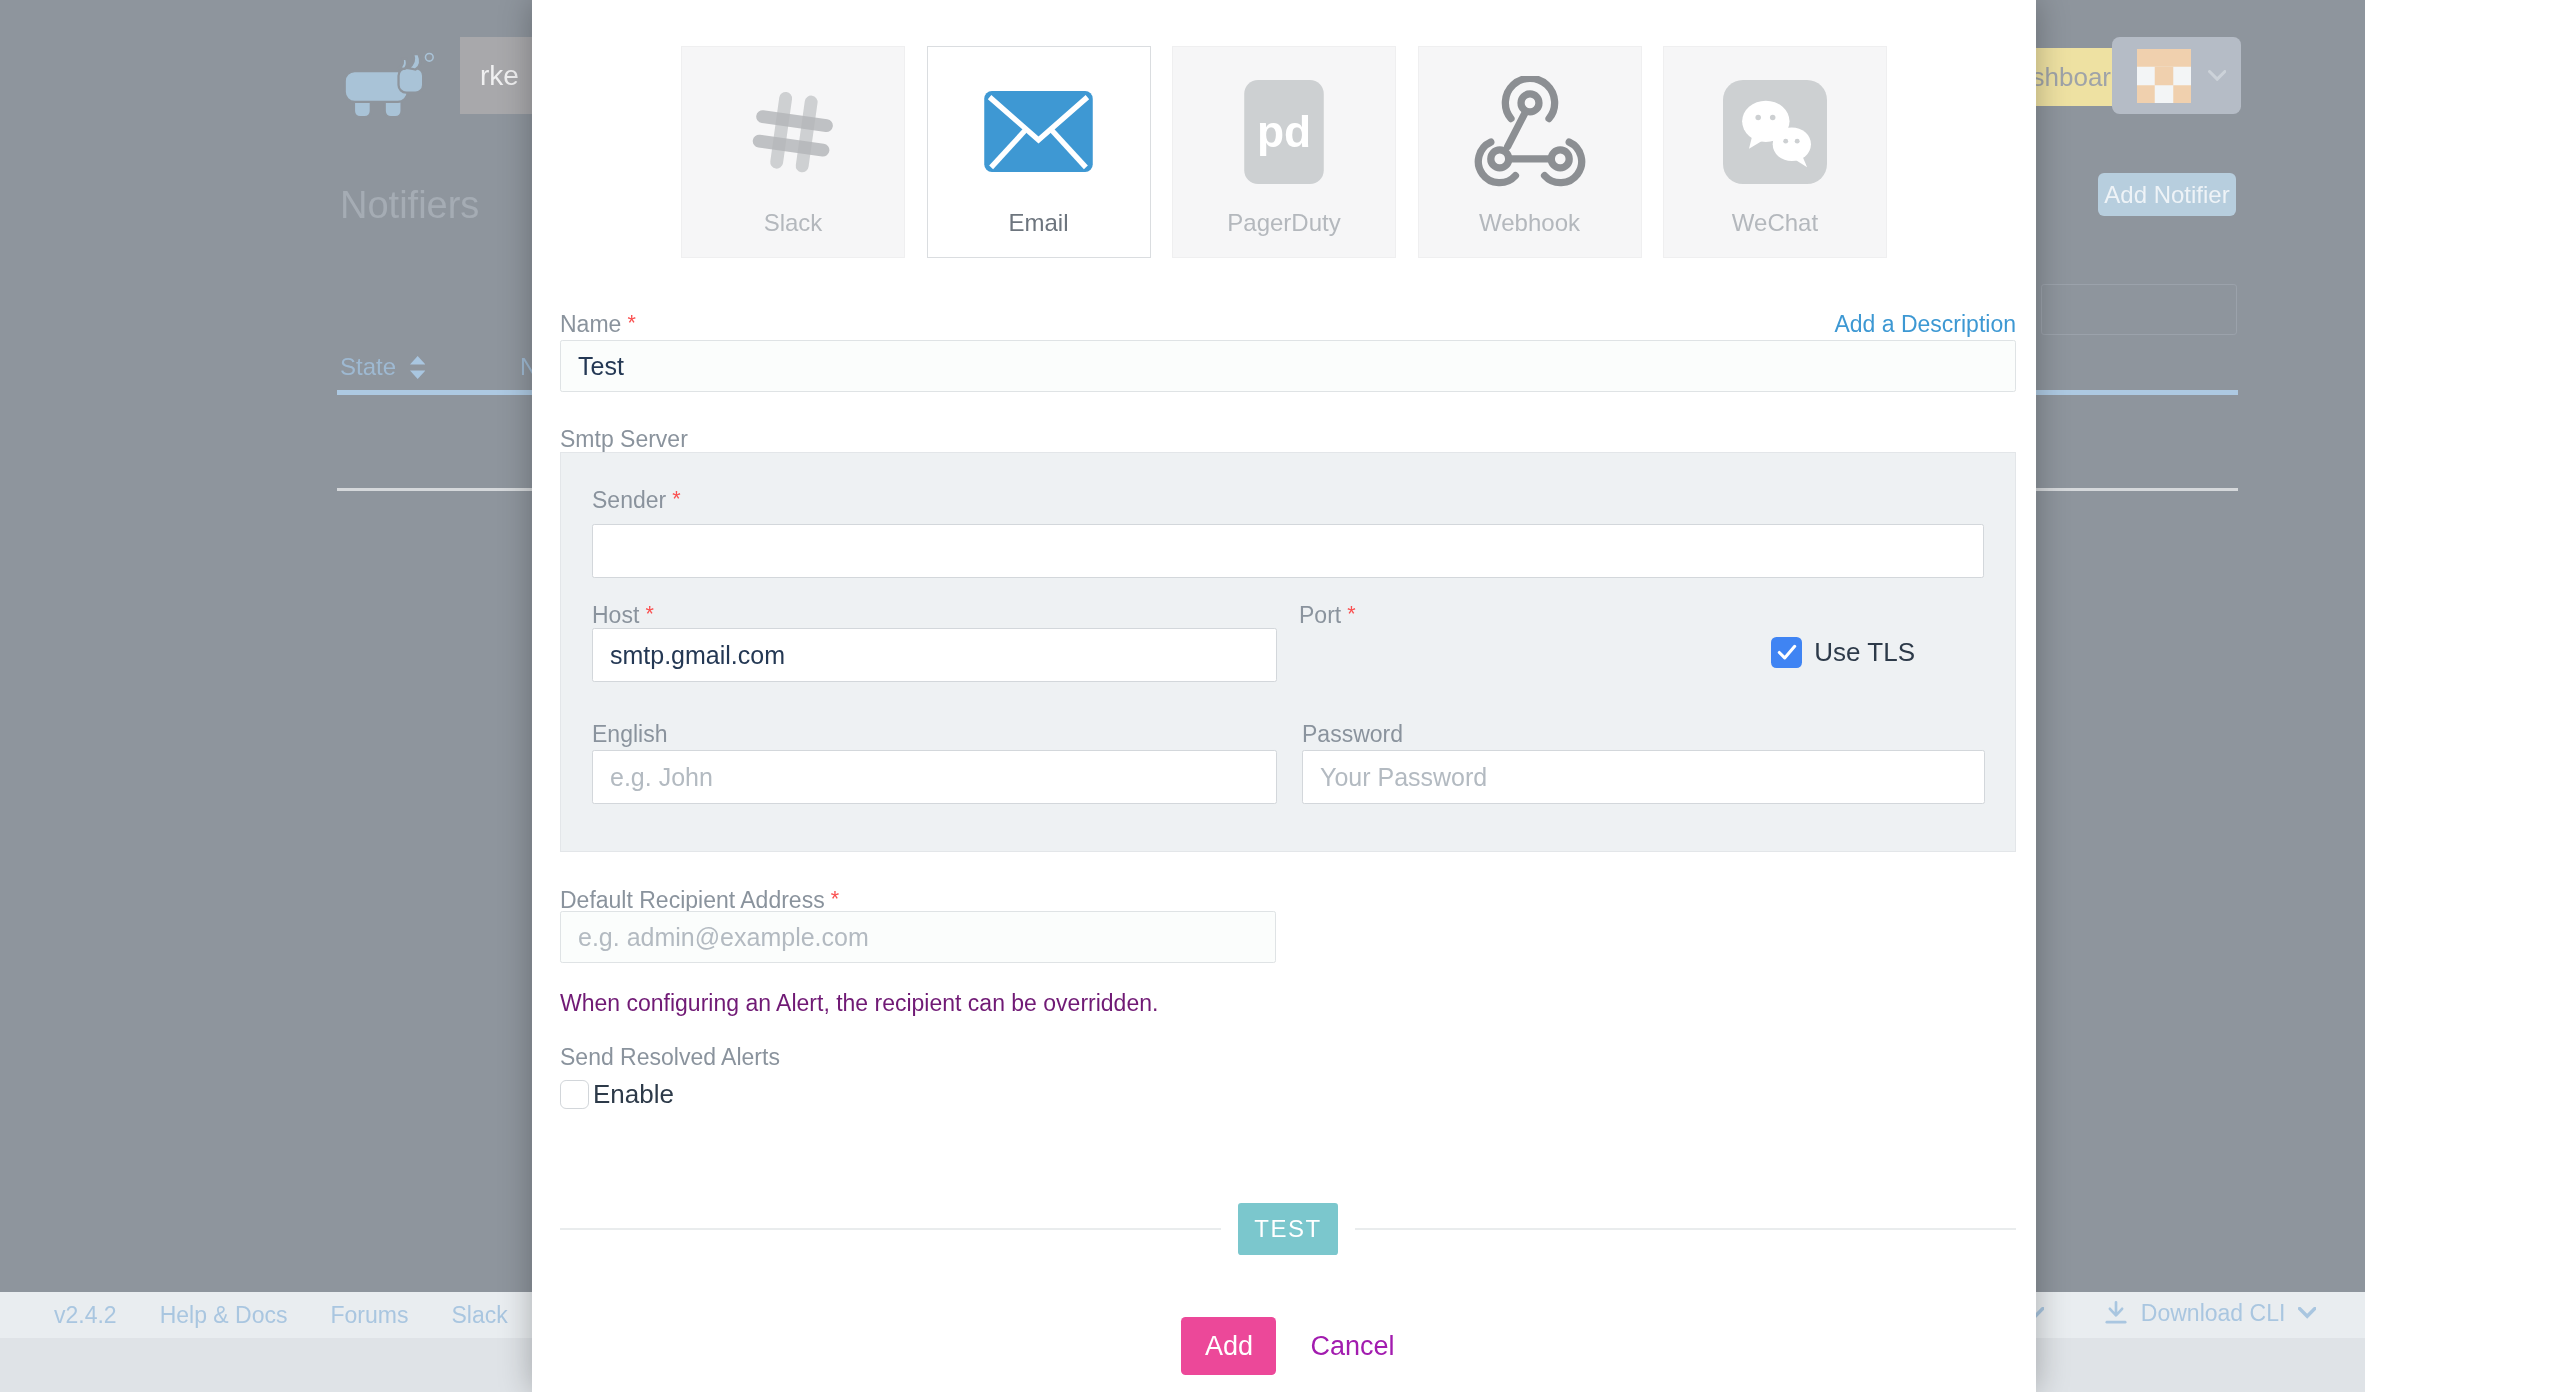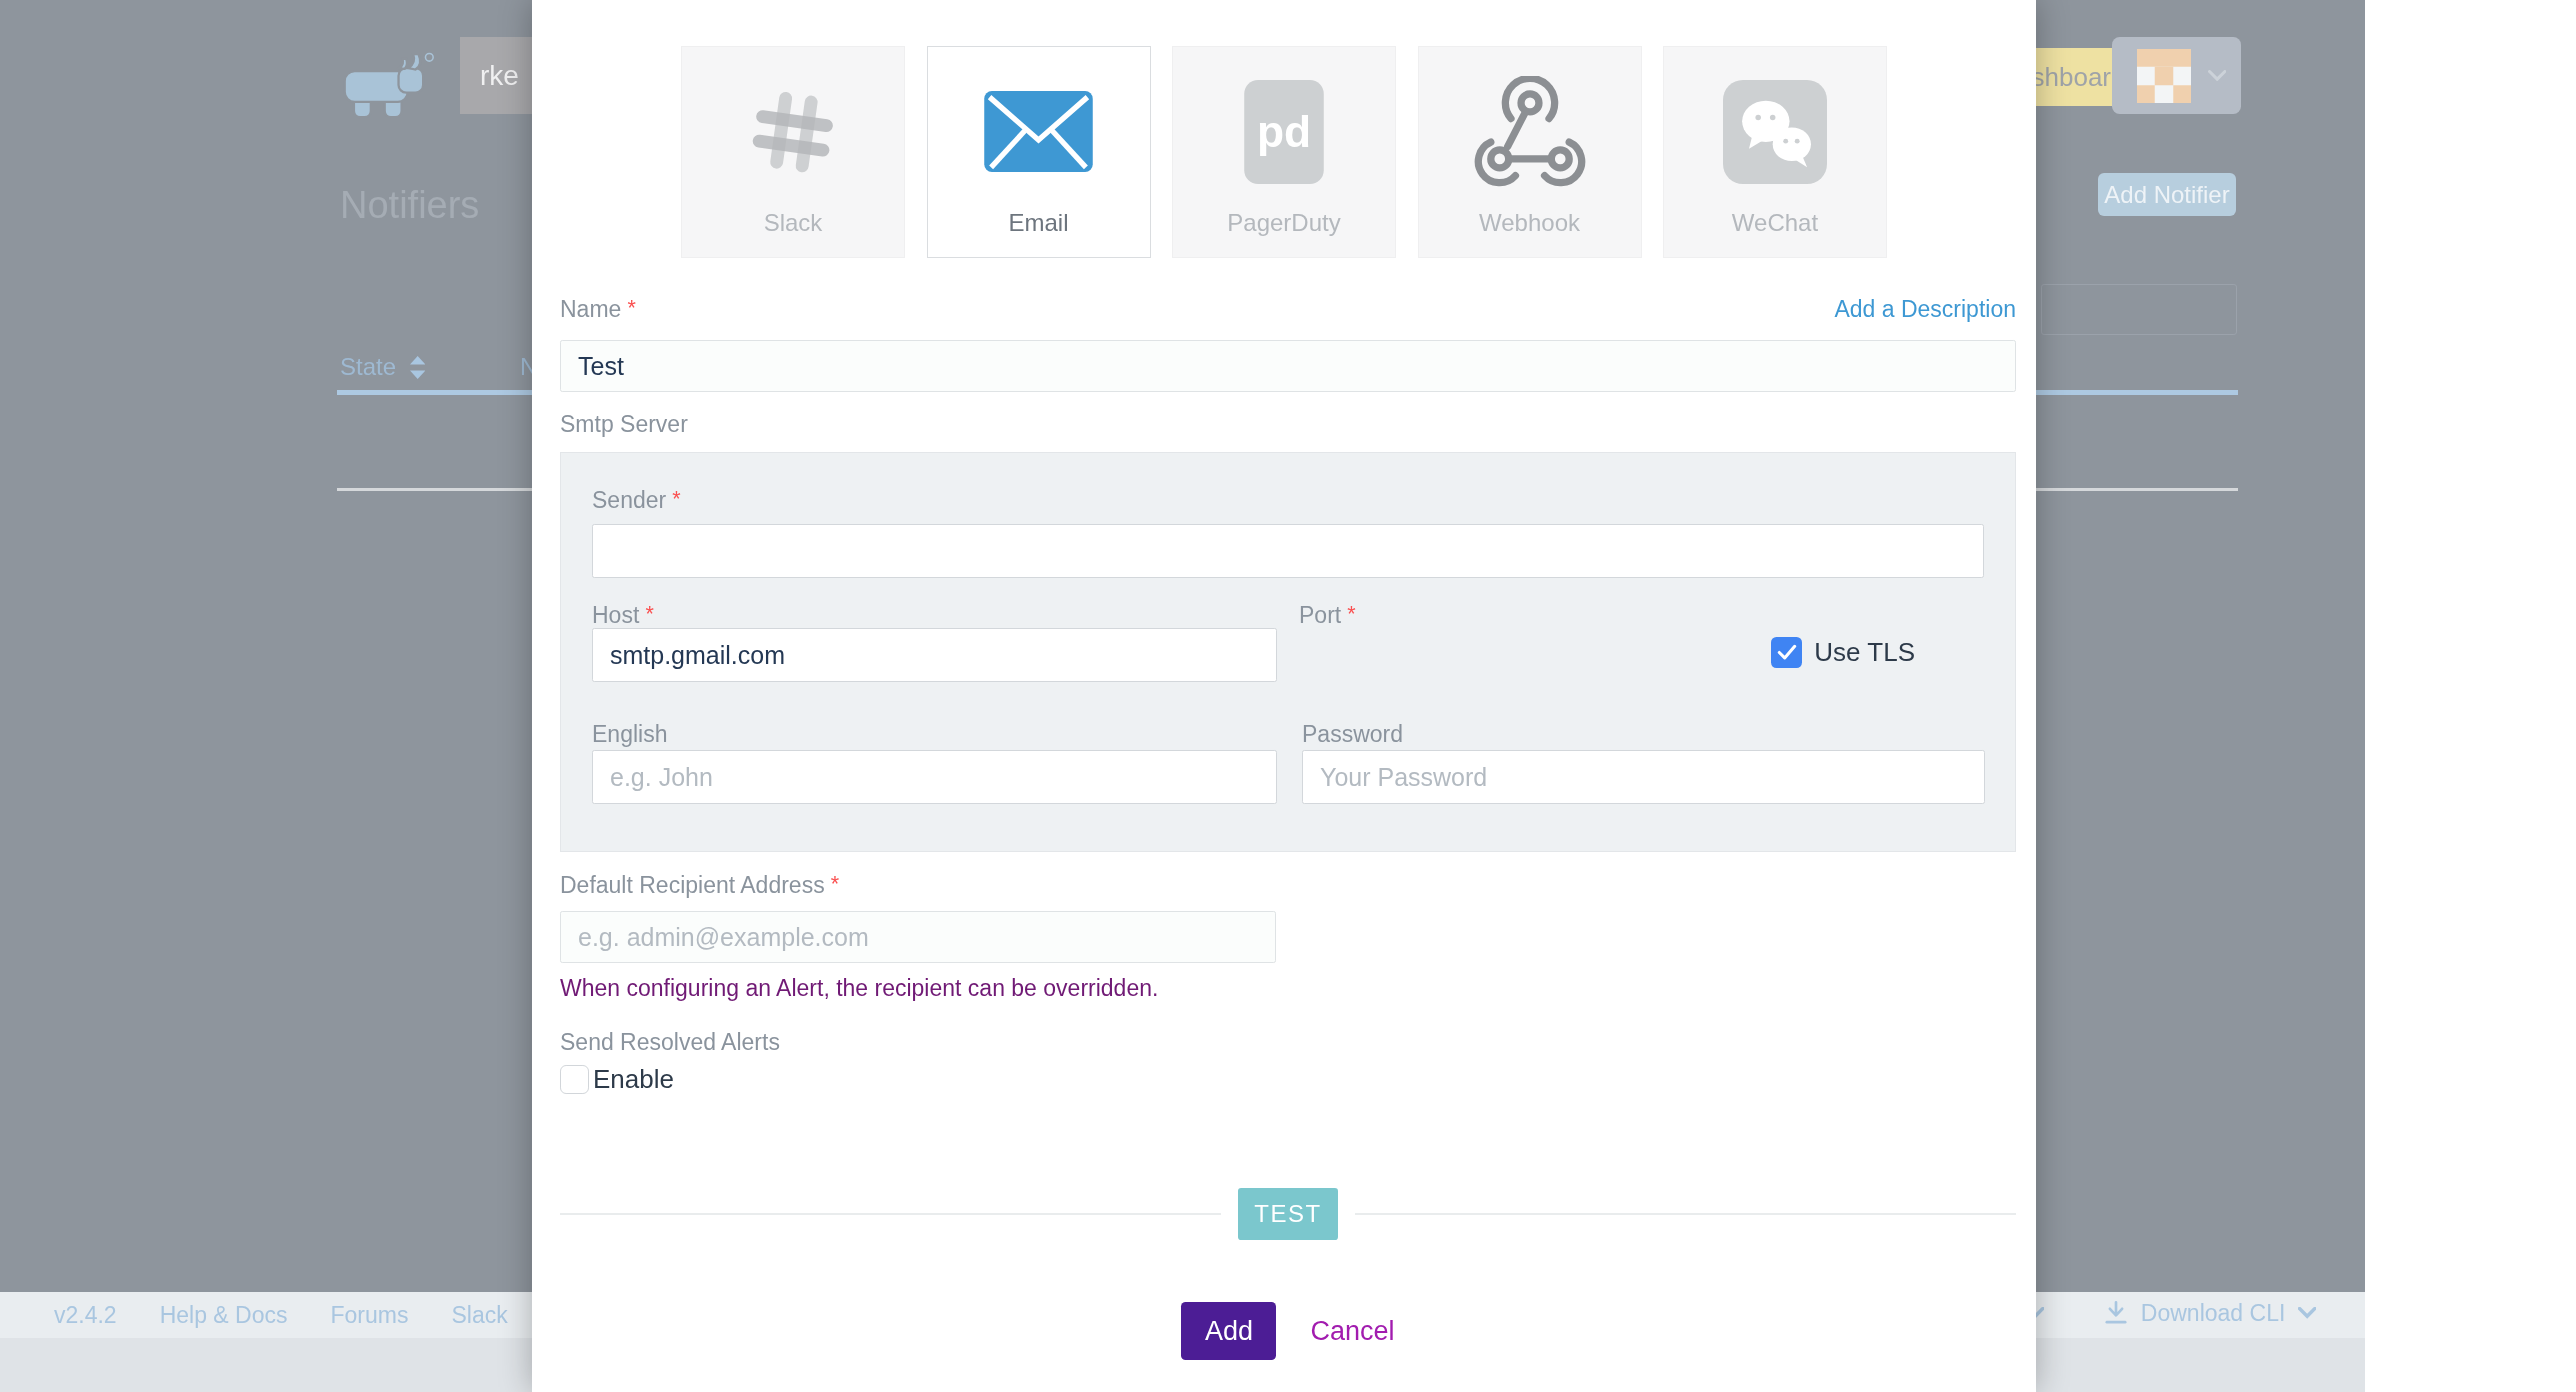--- a/index.html
+++ b/index.html
@@ -36,21 +36,21 @@
   #tiles{position:absolute;left:0;right:0;top:46px;display:flex;justify-content:center;gap:21.5px;}
   .tile{width:224px;height:212px;background:#f6f6f7;border:1.5px solid #efeff0;box-sizing:border-box;
     display:flex;flex-direction:column;align-items:center;cursor:pointer;}
   .tile.selected{background:#ffffff;border:1.5px solid #dadde0;}
   .tile .ticon{flex:1;display:flex;align-items:center;justify-content:center;padding-top:7.7px;}
   .tile .tlabel{font-size:24px;color:#b4b8bd;margin-bottom:20px;}
   .tile.selected .tlabel{color:#6d757e;}
 
   .mlabel{font-size:23px;color:#8a939d;}
   .req{color:#fa5050;font-size:21.5px;margin-left:6.1px;vertical-align:top;}
-  .mrow{position:absolute;left:28px;right:20px;}
+  .mrow{position:absolute;left:28px;right:20px;margin-top:15px;}
   input.mi{box-sizing:border-box;border:1.5px solid #dfe3e5;border-radius:2.3px;background:#fbfdfc;
     font-size:25px;color:#243854;padding:0 17px;font-family:inherit;outline:none;}
   input.mi::placeholder{color:#b3bac1;}
   .panel input.mi{border:1.5px solid #d3d7db;background:#ffffff;}
 
   #name-label-row{top:296px;display:flex;justify-content:space-between;align-items:baseline;}
   #add-desc{font-size:23px;color:#3d98d3;cursor:pointer;}
   #name-input{position:absolute;left:28px;right:20px;top:340px;height:52px;}
   #smtp-label{top:411px;}
   .panel{position:absolute;left:28px;right:20px;top:452px;height:400px;background:#eef1f3;border:1.5px solid #e3e6e9;box-sizing:border-box;}
@@ -75,21 +75,21 @@
   #recip-input{position:absolute;left:28px;top:911px;width:716px;height:52px;}
   #recip-helper{top:975px;font-size:23px;color:#701a75;}
   #resolved-label{top:1029px;}
   #enable-row{top:1064px;display:flex;align-items:center;gap:4px;cursor:pointer;}
 
   #test-row{top:1188px;height:52px;display:flex;align-items:center;}
   .hline{flex:1;height:1.5px;background:#e9eced;}
   #test-btn{width:100px;height:52px;margin:0 17px;background:#7bc7cd;color:#ffffff;border:none;border-radius:3.1px;
     font-size:24px;letter-spacing:1.5px;font-family:inherit;cursor:pointer;}
   #actions{top:1302px;display:flex;justify-content:center;align-items:center;gap:34px;}
-  #add-btn{width:95px;height:58px;background:#4c1d95;color:#ffffff;border:none;border-radius:4.6px;
+  #add-btn{width:95px;height:58px;background:#ec4899;color:#ffffff;border:none;border-radius:4.6px;
     font-size:27px;font-family:inherit;cursor:pointer;}
   #cancel-btn{font-size:27px;color:#a21caf;cursor:pointer;}
 </style>
 </head>
 <body>
 
 <div id="screen">
 
   <div class="bg-abs" id="bg-logo">
     <svg width="100" height="77" viewBox="0 0 130 100">

